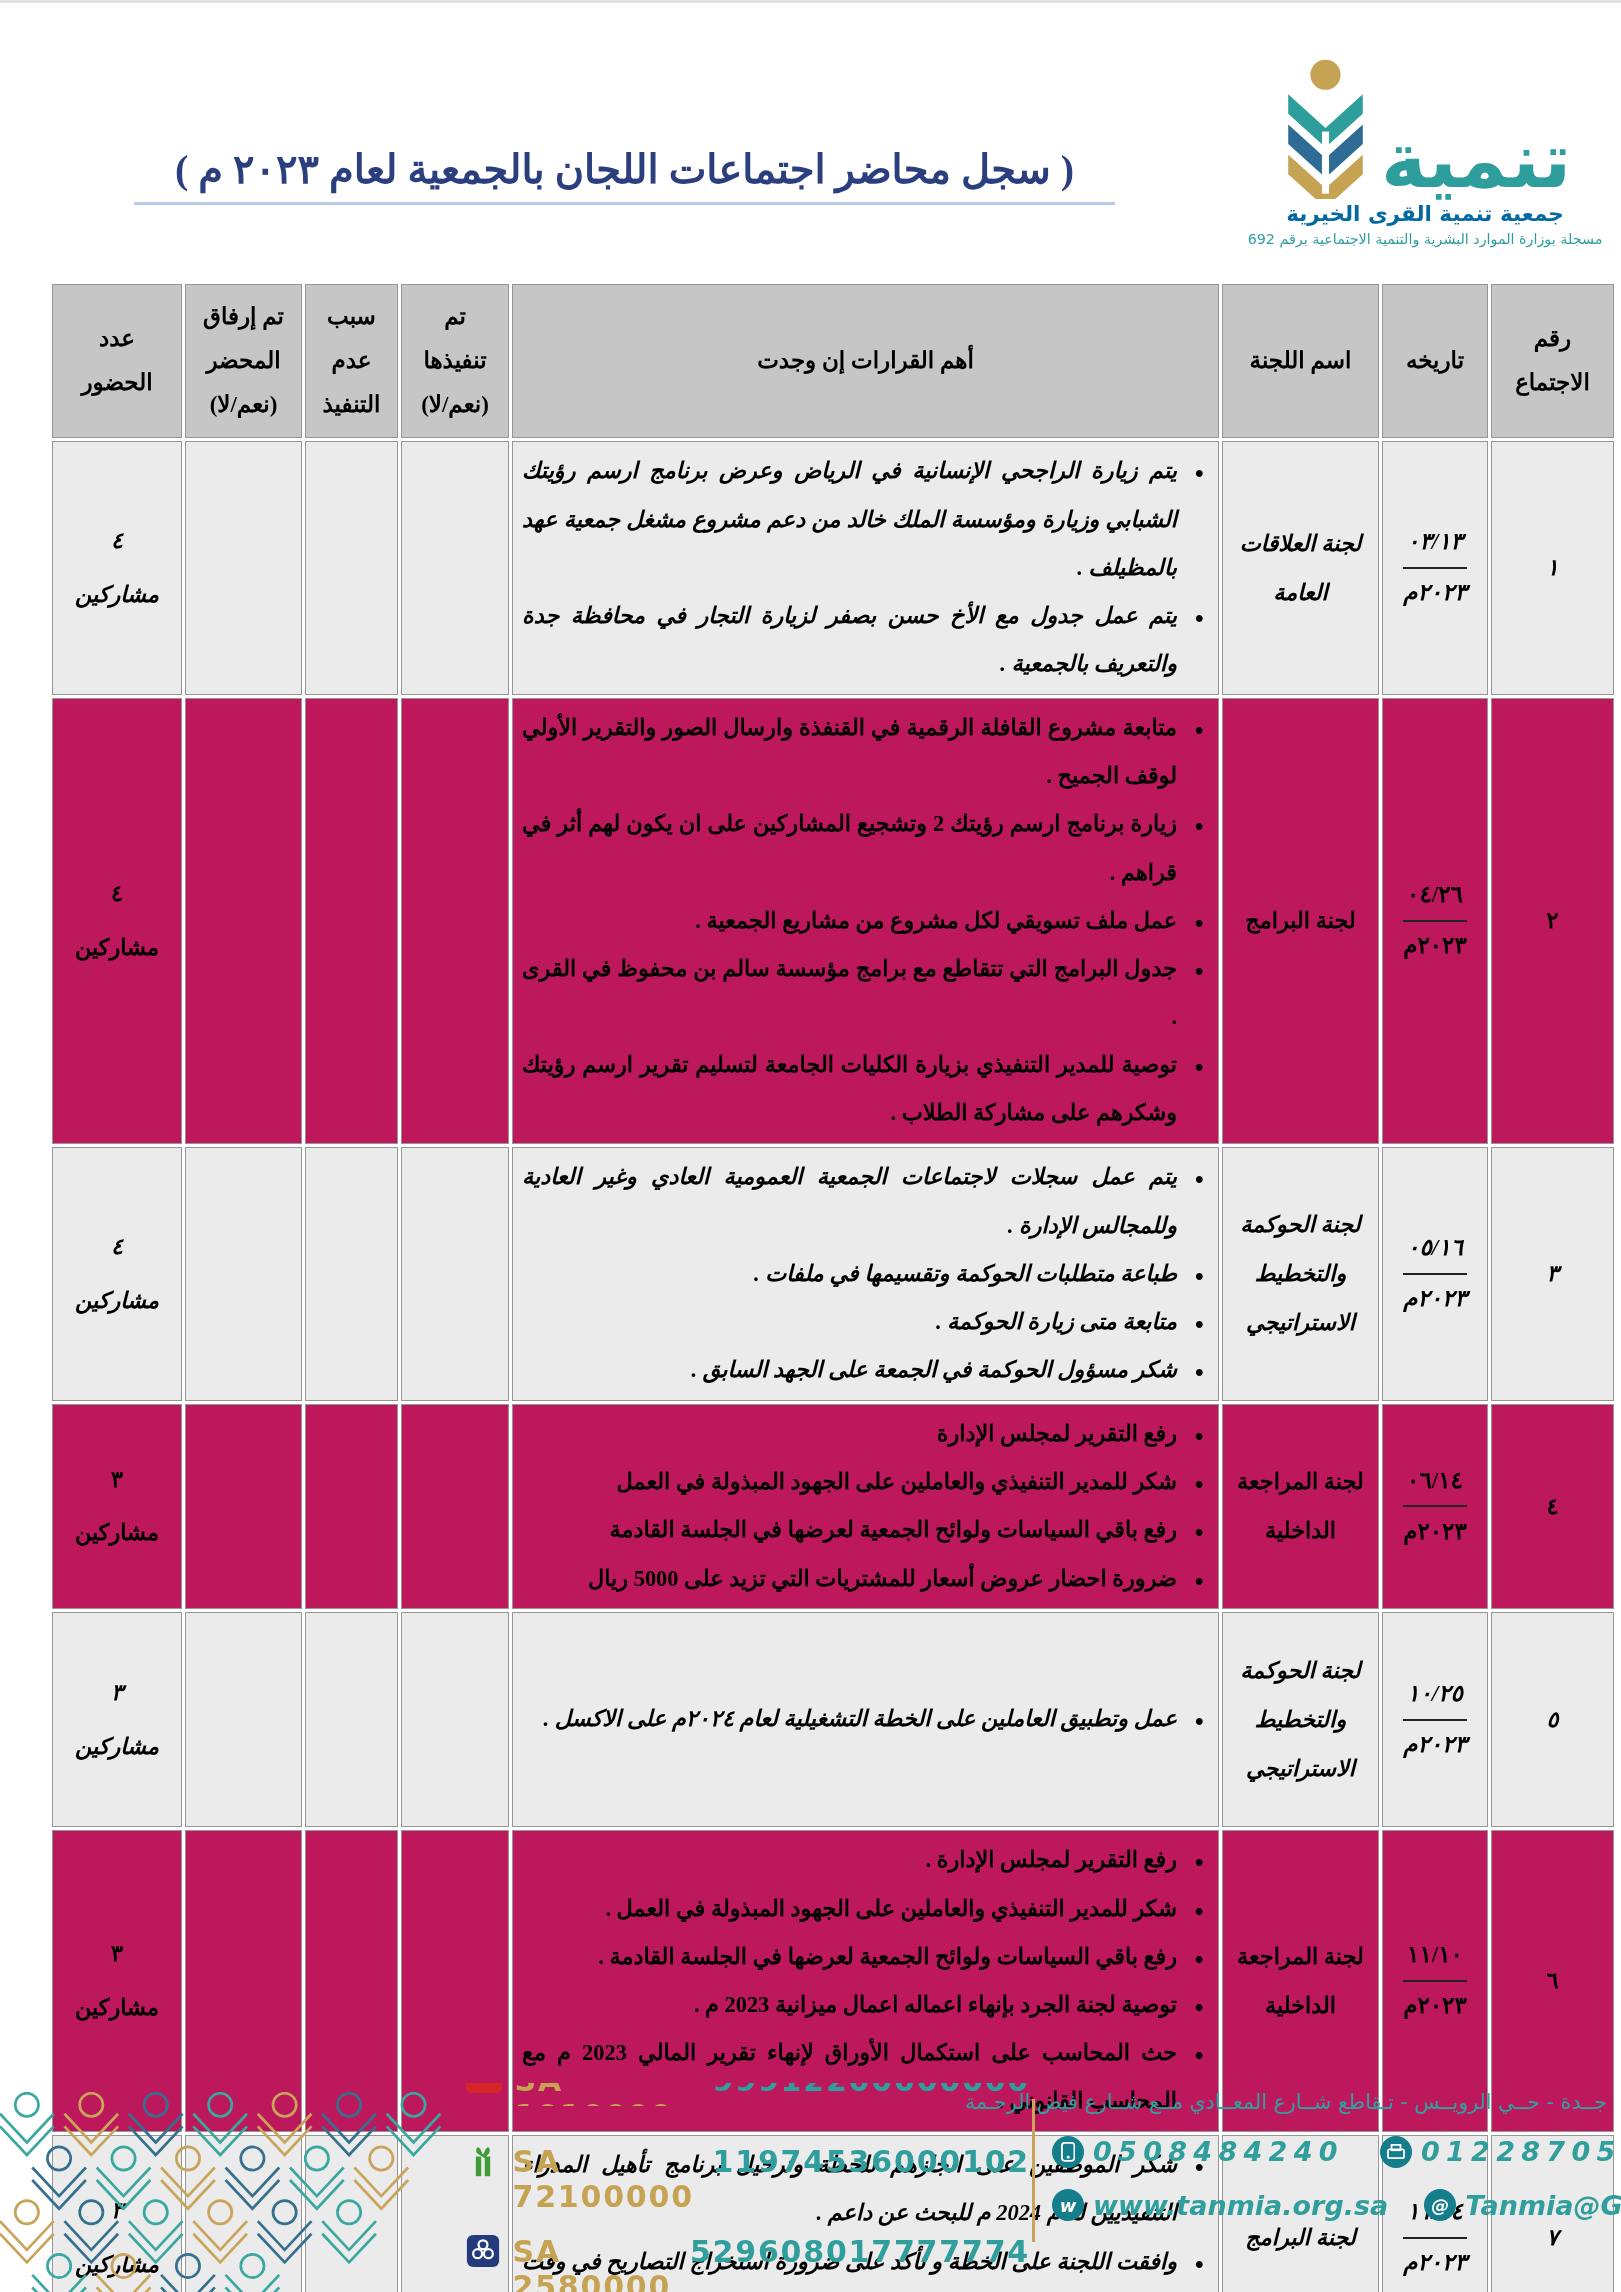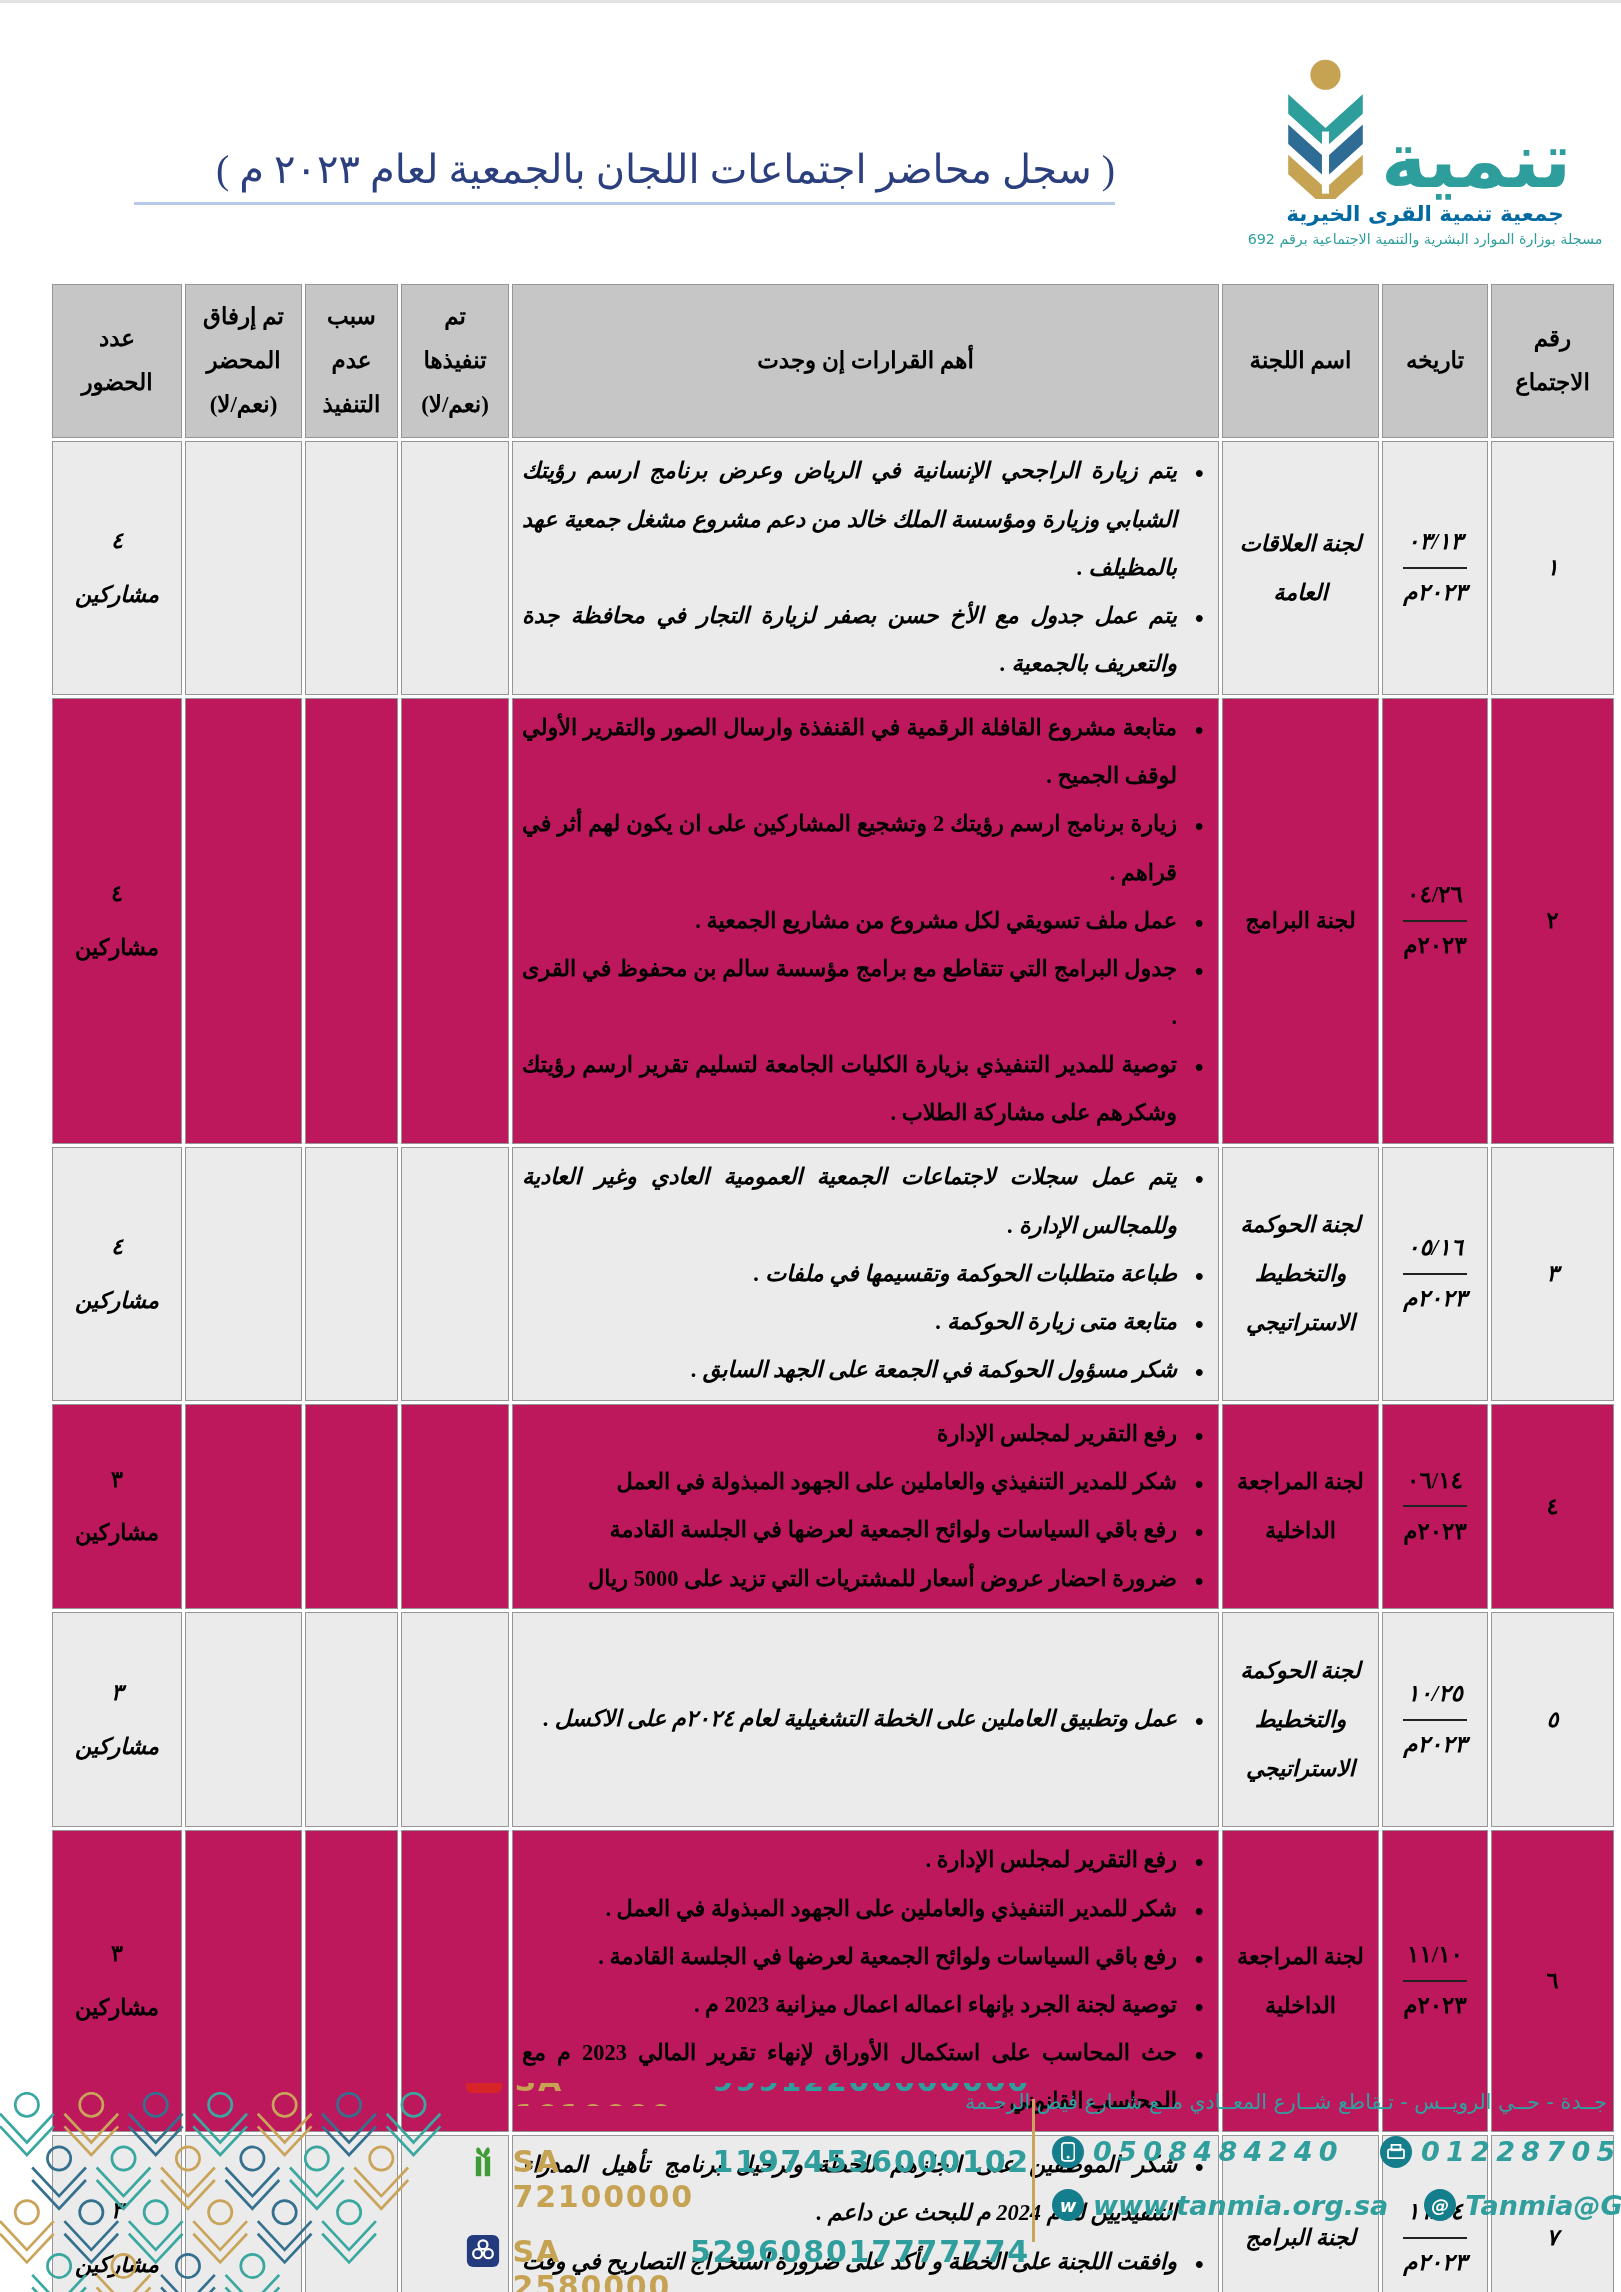--- a/index.html
+++ b/index.html
@@ -1,22 +1,22 @@
 <!DOCTYPE html>
 <html lang="ar" style="font-size:14.3px"><head>
 <meta charset="utf-8">
 <style>
   * { margin:0; padding:0; box-sizing:border-box; }
   html,body { width:1622px; height:2293px; background:#ffffff; overflow:hidden;
     font-family:"Liberation Serif","DejaVu Serif",serif; }
   .page { position:relative; width:1622px; height:2293px; background:#fff; border-top:3.6px solid #e2e2e2; }
 
   
-  .doc-title { position:absolute; top:143px; left:134px; width:981px; text-align:right;
-    font-size:40px; font-weight:normal; color:#2b3f7e; padding-bottom:9px;
+  .doc-title { position:absolute; top:143px; left:134px; width:981px; text-align:center;
+    font-size:40px; font-weight:bold; color:#2b3f7e; padding-bottom:9px;
     border-bottom:3.6px solid #b9c9ea; direction:rtl; }
   .logo-block { position:absolute; top:54px; right:18px; width:358px; text-align:center; direction:rtl; }
   .logo-row { display:flex; flex-direction:row-reverse; align-items:flex-end; justify-content:center; gap:9px; }
   .logo-mark { width:93px; height:142px; }
   .logo-word { font-size:77px; font-weight:bold; color:#2e9e9c; line-height:1;
     font-family:"DejaVu Sans","Liberation Sans",sans-serif; letter-spacing:-1.8px; }
   .logo-sub { margin-top:1.8px; font-size:21.5px; font-weight:bold; color:#0369a1;
     font-family:"DejaVu Sans","Liberation Sans",sans-serif; }
   .logo-reg { margin-top:5.4px; font-size:14.3px; color:#2e9e9c;
     font-family:"DejaVu Sans","Liberation Sans",sans-serif; white-space:nowrap; }

